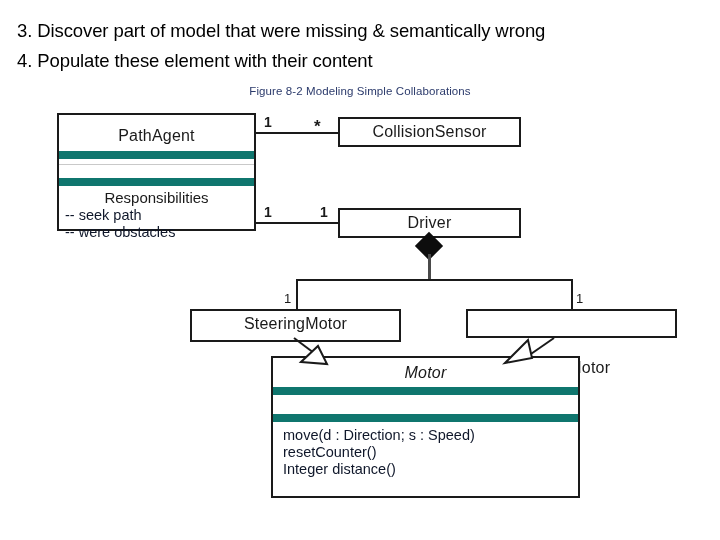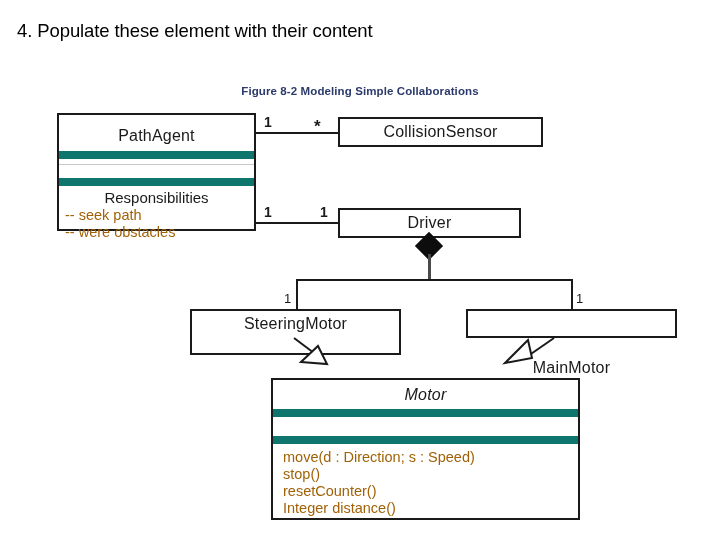--- a/index.html
+++ b/index.html
@@ -41,21 +41,21 @@
     height: 540px;
   }
   .fig-caption {
     position: absolute;
     left: 0;
     top: 85px;
     width: 720px;
     text-align: center;
     font-family: "Liberation Sans", sans-serif;
     font-size: 11.5px;
-    font-weight: bold;
+    font-weight: normal;
     color: #2b3a6b;
     letter-spacing: 0.1px;
   }
 
   
   .umlbox {
     position: absolute;
     box-sizing: border-box;
     border: 2px solid #1a1a1a;
     background: #ffffff;
@@ -79,21 +79,21 @@
     font-size: 16px;
     color: #1a1a1a;
     letter-spacing: 0.2px;
   }
   .cls-name.italic {
     font-style: italic;
   }
   .member {
     font-family: "Liberation Sans", sans-serif;
     font-size: 14.5px;
-    color: #a16207;
+    color: #0f172a;
     line-height: 17px;
     white-space: nowrap;
   }
   .resp-title {
     font-family: "Liberation Sans", sans-serif;
     font-size: 15px;
     color: #1a1a1a;
     line-height: 18px;
     text-align: center;
     white-space: nowrap;
@@ -146,72 +146,72 @@
 
   .arrow-svg {
     position: absolute;
     overflow: visible;
   }
 </style>
 </head>
 <body>
 
 <div class="bullets">
+  <div class="bullet-line">3. Discover part of model that were missing &amp; semantically wrong</div>
   <div class="bullet-line">4. Populate these element with their content</div>
 </div>
 
 <div class="figure">
 
   <div class="fig-caption">Figure 8-2 Modeling Simple Collaborations</div>
 
   <div class="umlbox" style="left:57px; top:113px; width:199px; height:118px;">
     <div class="compartment center" style="height:30px;margin-top:6px;">
       <span class="cls-name">PathAgent</span>
     </div>
     <div class="compartment divider" style="height:13px;"></div>
     <div class="compartment divider-thin" style="height:14px;"></div>
     <div class="compartment divider" style="height:57px; display:block; padding:3px 6px 0 6px;">
       <div class="resp-title">Responsibilities</div>
       <div class="member">-- seek path</div>
       <div class="member">-- were obstacles</div>
     </div>
   </div>
 
-  <div class="umlbox" style="left:338px; top:117px; width:205px; height:30px;">
+  <div class="umlbox" style="left:338px; top:117px; width:183px; height:30px;">
     <div class="compartment center" style="height:26px;">
       <span class="cls-name">CollisionSensor</span>
     </div>
   </div>
 
   <div class="umlbox" style="left:338px; top:208px; width:183px; height:30px;">
     <div class="compartment center" style="height:26px;">
       <span class="cls-name">Driver</span>
     </div>
   </div>
 
-  <div class="umlbox" style="left:190px; top:309px; width:211px; height:46px;">
+  <div class="umlbox" style="left:190px; top:309px; width:211px; height:33px;">
     <div class="compartment center" style="height:25px;">
       <span class="cls-name">SteeringMotor</span>
     </div>
   </div>
 
   <div class="umlbox" style="left:466px; top:309px; width:211px; height:29px;">
     <div class="compartment center" style="height:38px;margin-top:38px;">
       <span class="cls-name">MainMotor</span>
     </div>
   </div>
 
-  <div class="umlbox" style="left:271px; top:378px; width:309px; height:142px;">
+  <div class="umlbox" style="left:271px; top:356px; width:309px; height:142px;">
     <div class="compartment center" style="height:29px;">
       <span class="cls-name italic">Motor</span>
     </div>
     <div class="compartment divider" style="height:27px;"></div>
     <div class="compartment divider" style="height:87px; display:block; padding:5px 0 0 10px;">
       <div class="member">move(d : Direction; s : Speed)</div>
-      <div class="member">stop()</div>
       <div class="member">resetCounter()</div>
       <div class="member">Integer distance()</div>
     </div>
   </div>
 
   <div class="hline" style="left:256px; top:132px; width:84px;"></div>
   <div class="mult" style="left:264px; top:115px;">1</div>
   <div class="star" style="left:314px; top:122px;">*</div>
 
   <div class="hline" style="left:256px; top:222px; width:84px;"></div>

